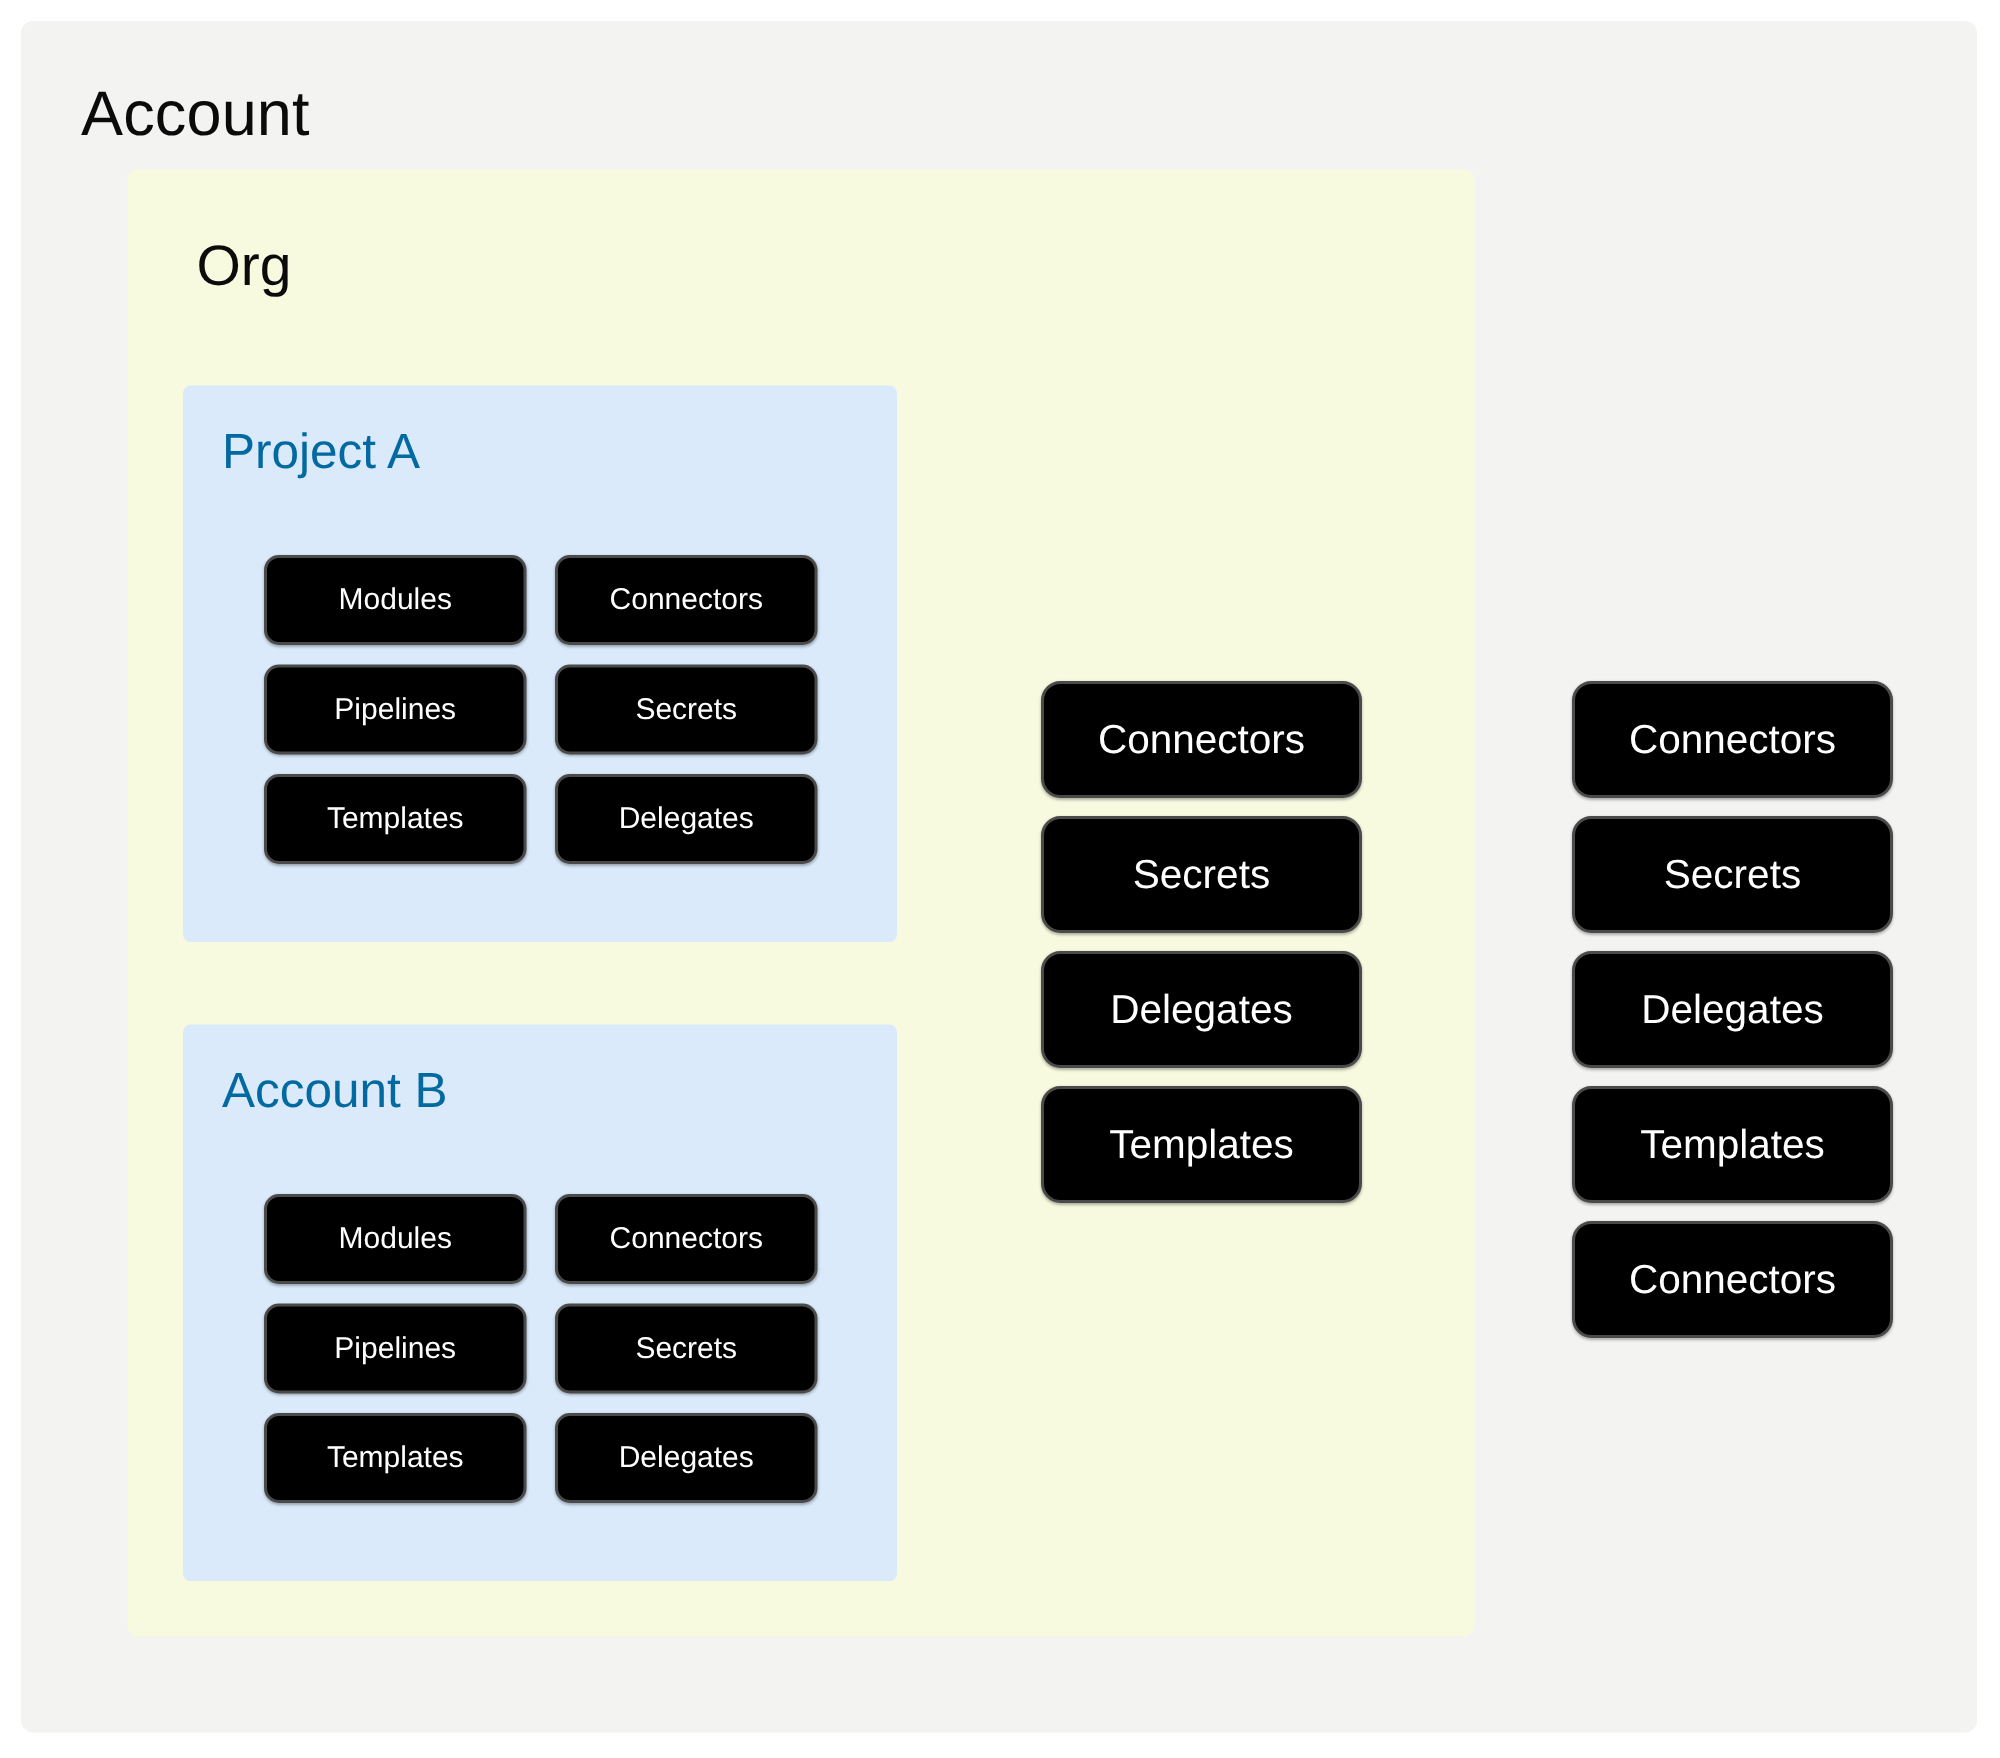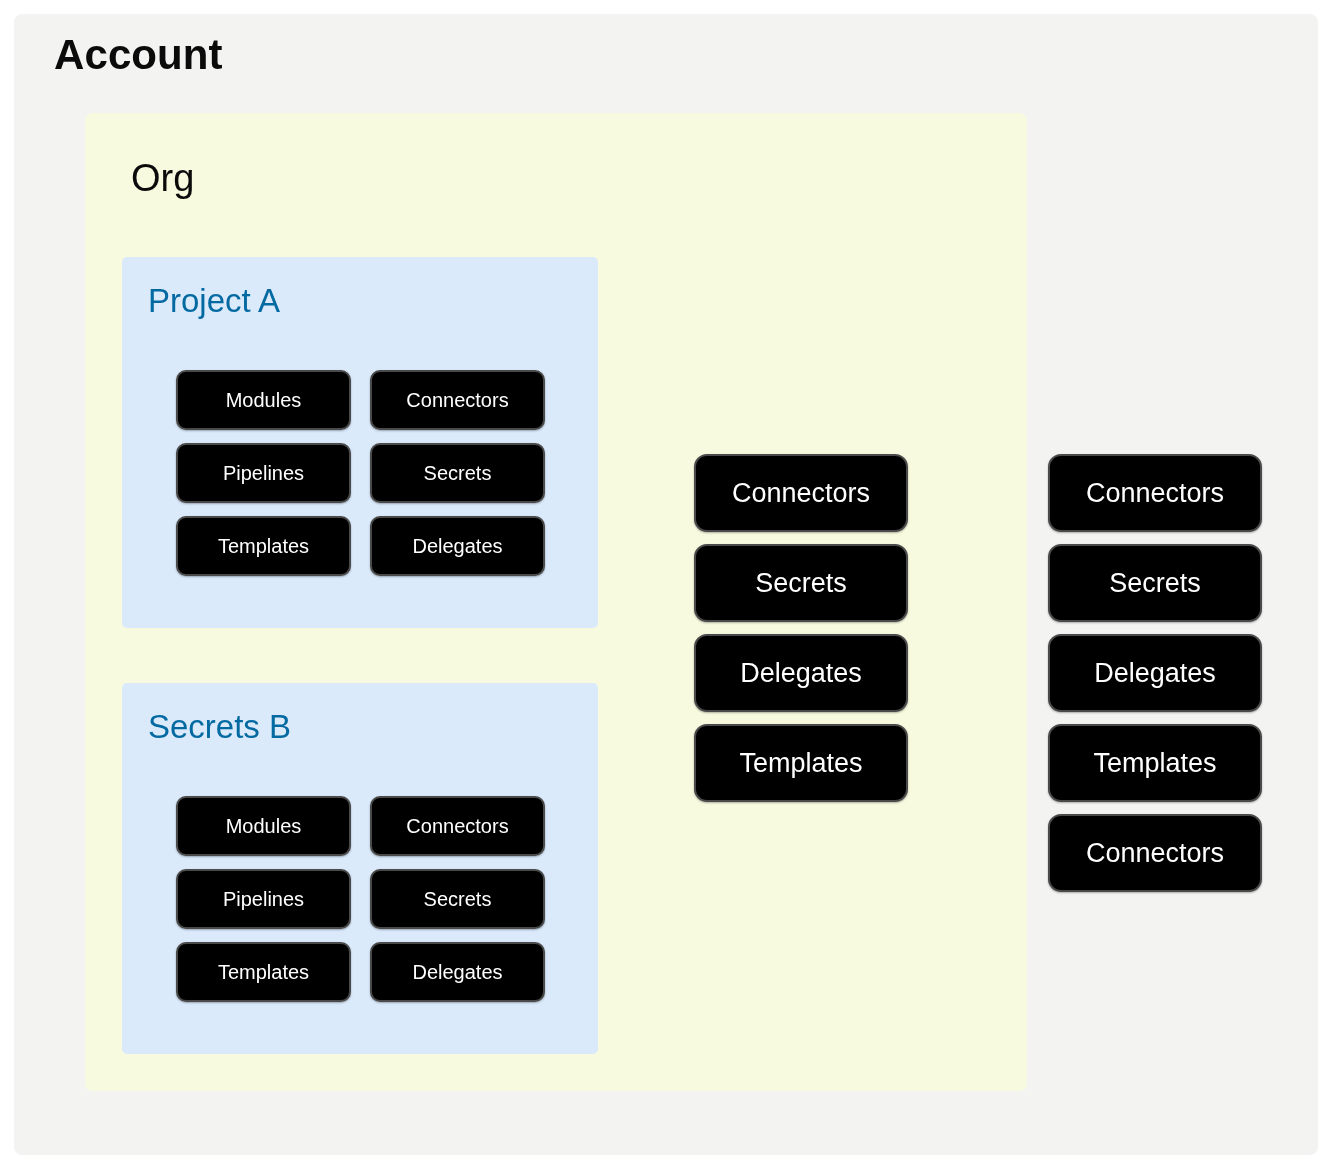--- a/index.html
+++ b/index.html
@@ -28,39 +28,38 @@
     left: 14px;
     top: 14px;
     width: 1304px;
     height: 1141px;
     background: #f3f3f2;
     border-radius: 8px;
   }
   #account-title {
     position: absolute;
     left: 40px;
-    top: 16px;
+    top: 37px;
     font-size: 42px;
     line-height: 50px;
     color: #0b0b0b;
-    font-weight: 700;
+    font-weight: 400;
     letter-spacing: 0.1px;
     white-space: nowrap;
   }
 
   
   #org-scope {
     position: absolute;
     left: 71px;
     top: 99px;
     width: 898px;
     height: 978px;
     background: #f7fadf;
     border-radius: 7px;
-    padding-left: 44px;
   }
   #org-title {
     position: absolute;
     left: 46px;
     top: 42px;
     font-size: 38px;
     line-height: 46px;
     color: #0b0b0b;
     font-weight: 400;
     white-space: nowrap;
@@ -162,21 +161,21 @@
           <div class="chip small">Modules</div>
           <div class="chip small">Connectors</div>
           <div class="chip small">Pipelines</div>
           <div class="chip small">Secrets</div>
           <div class="chip small">Templates</div>
           <div class="chip small">Delegates</div>
         </div>
       </div>
 
       <div id="project-b-scope" class="project-scope">
-        <div class="project-title">Secrets B</div>
+        <div class="project-title">Account B</div>
         <div class="project-grid">
           <div class="chip small">Modules</div>
           <div class="chip small">Connectors</div>
           <div class="chip small">Pipelines</div>
           <div class="chip small">Secrets</div>
           <div class="chip small">Templates</div>
           <div class="chip small">Delegates</div>
         </div>
       </div>
 

